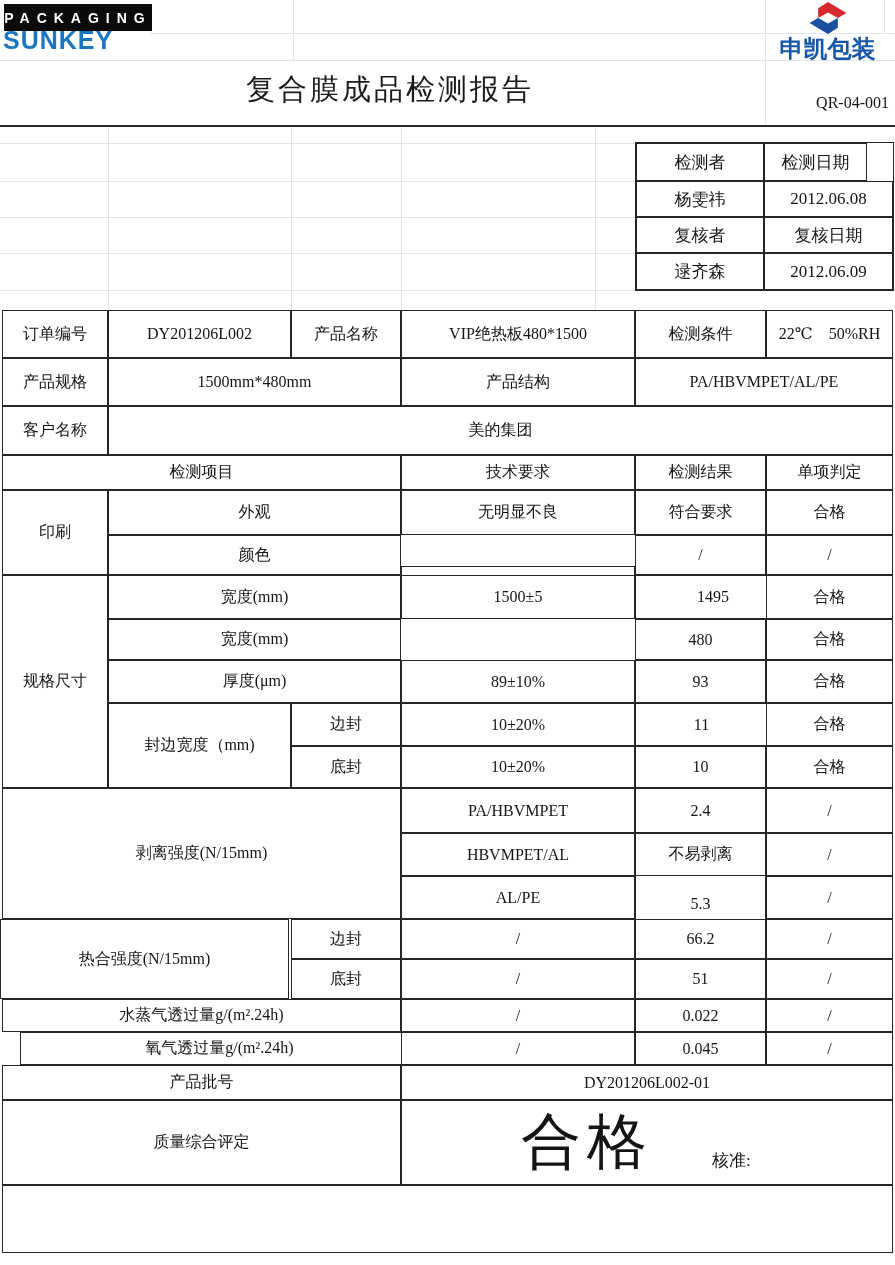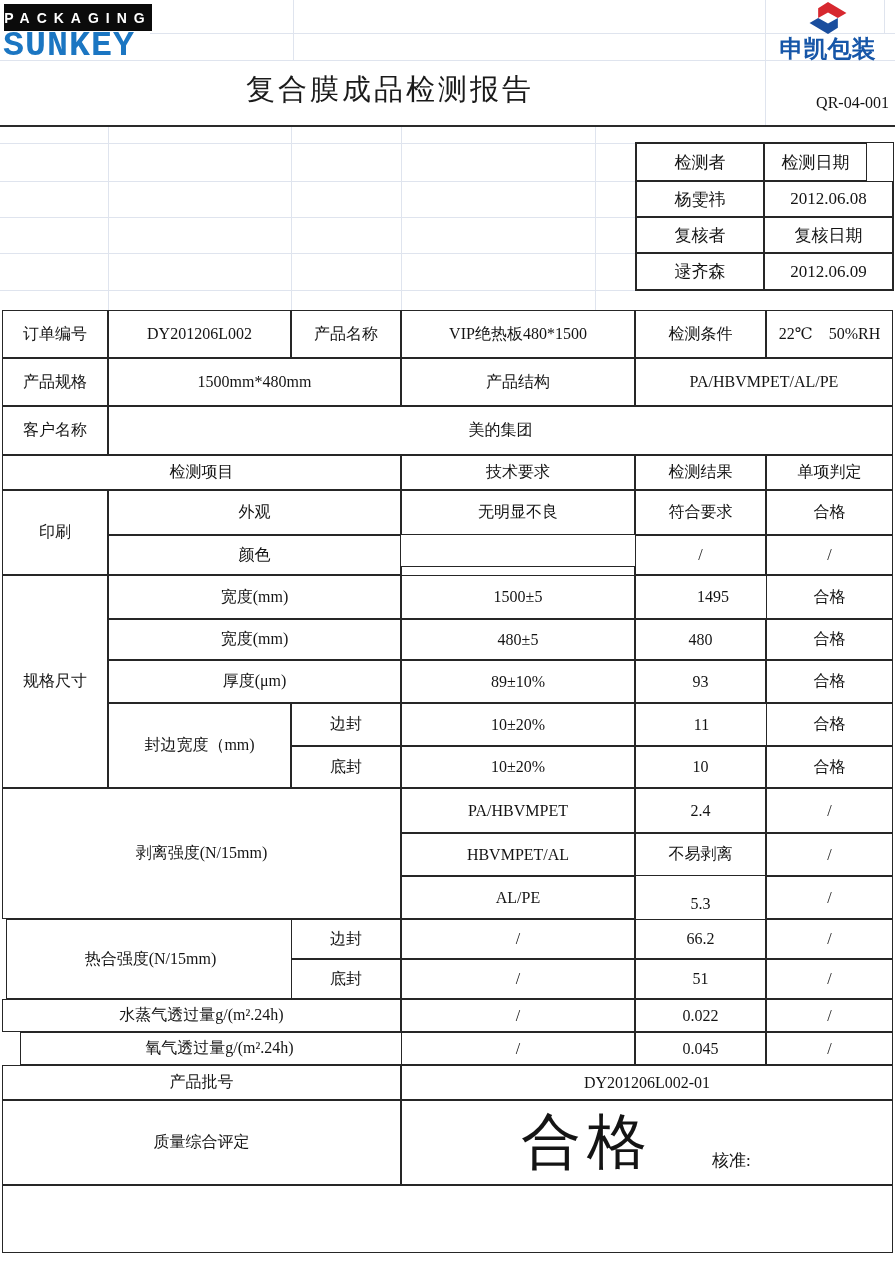--- a/index.html
+++ b/index.html
@@ -11,22 +11,22 @@
         font-size:16px;white-space:nowrap;background:#ffffff;}
   .cell.insp{font-size:17px;}
   
   .flv{position:absolute;width:1px;background:#dfe4ee;}
   .flh{position:absolute;height:1px;background:#dfe4ee;}
   .darkline{position:absolute;height:2px;background:#2a2a2a;}
   
   .pack-logo{position:absolute;left:4px;top:4px;width:148px;height:27px;background:#0b0b0b;
              color:#ffffff;display:flex;align-items:center;justify-content:center;
              font-family:"Liberation Sans",sans-serif;font-weight:bold;font-size:14px;letter-spacing:7px;}
-  .sunkey{position:absolute;left:3px;top:26px;font-family:Liberation Mono, monospace;
-          font-weight:bold;font-size:35px;letter-spacing:1px;color:#1b76c2;}
+  .sunkey{position:absolute;left:3px;top:26px;font-family:Liberation Sans, sans-serif;
+          font-weight:bold;font-size:25px;letter-spacing:1px;color:#1b76c2;}
   .title{position:absolute;left:0;top:70px;width:780px;text-align:center;
          font-size:29px;letter-spacing:3px;color:#1a1a1a;}
   .doccode{position:absolute;left:765px;top:94px;width:124px;text-align:right;font-size:16px;}
   .shenkai-text{position:absolute;left:762px;top:33px;width:131px;text-align:center;
                 font-family:"Liberation Sans",sans-serif;font-weight:bold;font-size:24px;color:#1656a8;}
   .shenkai-icon{position:absolute;left:806px;top:2px;}
   
   .overall-big{font-size:60px;letter-spacing:6px;transform:translateX(-60px);}
   .approve{position:absolute;left:310px;bottom:12px;font-size:17px;}
   .framebox{position:absolute;box-sizing:border-box;border:1px solid #262626;background:#ffffff;}
@@ -106,21 +106,20 @@
   <div class="cell" style="left:401px;top:566px;width:234px;height:40px">按客户要求</div>
   <div class="cell" style="left:635px;top:535px;width:131px;height:40px">/</div>
   <div class="cell" style="left:766px;top:535px;width:127px;height:40px">/</div>
 
   <div class="cell" style="left:2px;top:575px;width:106px;height:213px">规格尺寸</div>
   <div class="cell" style="left:108px;top:575px;width:293px;height:44px">宽度(mm)</div>
   <div class="cell" style="left:401px;top:575px;width:234px;height:44px">1500±5</div>
   <div class="cell" style="left:635px;top:575px;width:156px;height:44px">1495</div>
   <div class="cell" style="left:766px;top:575px;width:127px;height:44px">合格</div>
   <div class="cell" style="left:108px;top:619px;width:293px;height:41px">宽度(mm)</div>
-  <div class="cell" style="left:401px;top:619px;width:234px;height:41px">480±5</div>
   <div class="cell" style="left:635px;top:619px;width:131px;height:41px">480</div>
   <div class="cell" style="left:766px;top:619px;width:127px;height:41px">合格</div>
   <div class="cell" style="left:108px;top:660px;width:293px;height:43px">厚度(μm)</div>
   <div class="cell" style="left:401px;top:660px;width:234px;height:43px">89±10%</div>
   <div class="cell" style="left:635px;top:660px;width:131px;height:43px">93</div>
   <div class="cell" style="left:766px;top:660px;width:127px;height:43px">合格</div>
   <div class="cell" style="left:108px;top:703px;width:183px;height:85px">封边宽度（mm)</div>
   <div class="cell" style="left:291px;top:703px;width:110px;height:43px">边封</div>
   <div class="cell" style="left:401px;top:703px;width:234px;height:43px">10±20%</div>
   <div class="cell" style="left:635px;top:703px;width:133px;height:43px">11</div>
@@ -134,21 +133,21 @@
   <div class="cell" style="left:401px;top:788px;width:234px;height:45px">PA/HBVMPET</div>
   <div class="cell" style="left:635px;top:788px;width:131px;height:45px">2.4</div>
   <div class="cell" style="left:766px;top:788px;width:127px;height:45px">/</div>
   <div class="cell" style="left:401px;top:833px;width:234px;height:43px">HBVMPET/AL</div>
   <div class="cell" style="left:635px;top:833px;width:131px;height:43px">不易剥离</div>
   <div class="cell" style="left:766px;top:833px;width:127px;height:43px">/</div>
   <div class="cell" style="left:401px;top:876px;width:234px;height:43px">AL/PE</div>
   <div class="cell" style="left:635px;top:875px;width:131px;height:58px">5.3</div>
   <div class="cell" style="left:766px;top:876px;width:127px;height:43px">/</div>
 
-  <div class="cell" style="left:6px;top:919px;width:289px;height:80px">热合强度(N/15mm)</div>
+  <div class="cell" style="left:0;top:919px;width:289px;height:80px">热合强度(N/15mm)</div>
   <div class="cell" style="left:291px;top:919px;width:110px;height:40px">边封</div>
   <div class="cell" style="left:401px;top:919px;width:234px;height:40px">/</div>
   <div class="cell" style="left:635px;top:919px;width:131px;height:40px">66.2</div>
   <div class="cell" style="left:766px;top:919px;width:127px;height:40px">/</div>
   <div class="cell" style="left:291px;top:959px;width:110px;height:40px">底封</div>
   <div class="cell" style="left:401px;top:959px;width:234px;height:40px">/</div>
   <div class="cell" style="left:635px;top:959px;width:131px;height:40px">51</div>
   <div class="cell" style="left:766px;top:959px;width:127px;height:40px">/</div>
 
   <div class="cell" style="left:2px;top:999px;width:399px;height:33px">水蒸气透过量g/(m².24h)</div>

